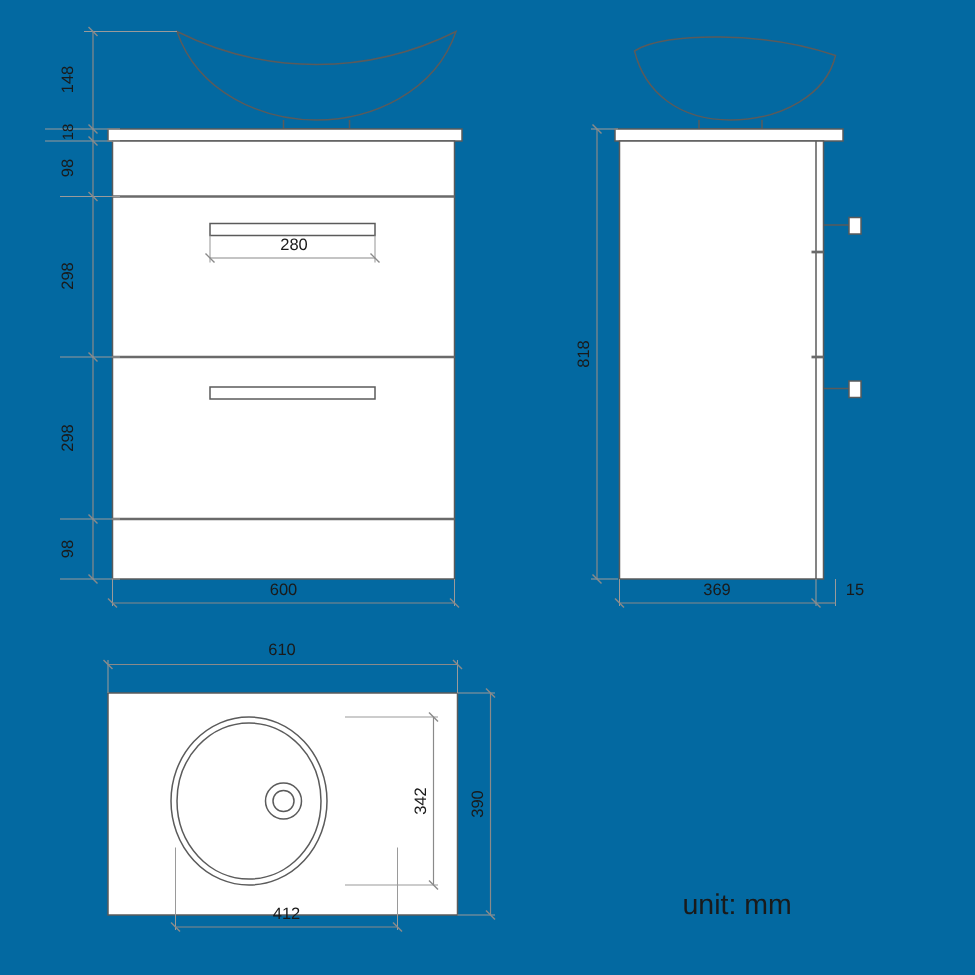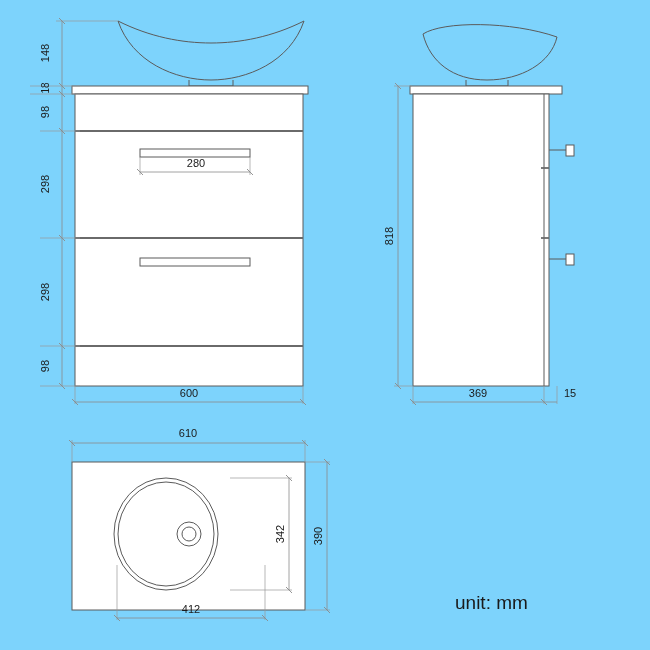--- a/index.html
+++ b/index.html
@@ -10,21 +10,21 @@
   body {
     width: 650px;
     height: 650px;
     font-family: "Liberation Sans", sans-serif;
     overflow: hidden;
   }
   #drawing-root {
     position: relative;
     width: 650px;
     height: 650px;
-    background: #7dd3fc;
+    background: #0369a1;
   }
   svg#tech-drawing {
     display: block;
     width: 650px;
     height: 650px;
   }
   .obj-line {
     stroke: #5b5b5b;
     stroke-width: 1;
     fill: none;

